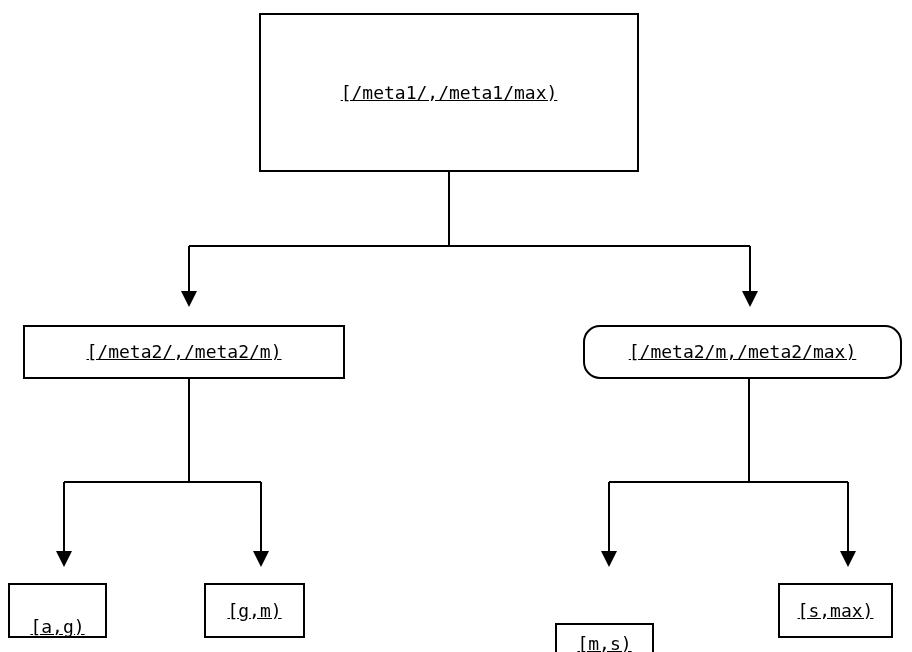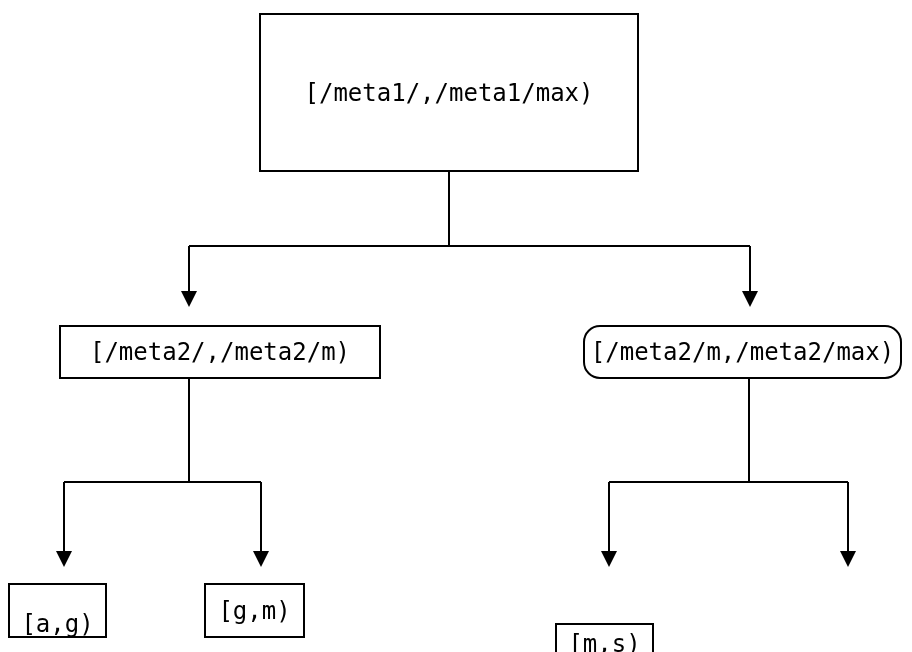--- a/index.html
+++ b/index.html
@@ -33,27 +33,28 @@
     stroke: none;
   }
   .node {
     position: absolute;
     box-sizing: border-box;
     border: 2px solid #000000;
     background: #ffffff;
     display: flex;
     align-items: center;
     justify-content: center;
-    font-size: 24px;
+    font-size: 18px;
     line-height: 1;
     white-space: nowrap;
     letter-spacing: 0;
+    text-decoration: underline;
   }
   .node-root      { left: 259px; top: 13px;  width: 380px; height: 159px; }
-  .node-mid-left  { left: 23px;  top: 325px; width: 322px; height: 54px; margin-left: 36px; }
+  .node-mid-left  { left: 23px;  top: 325px; width: 322px; height: 54px; }
   .node-mid-right { left: 583px; top: 325px; width: 319px; height: 54px; border-radius: 17px; }
   .node-leaf-ag   { left: 8px;   top: 583px; width: 99px;  height: 55px; align-items: flex-end; }
   .node-leaf-gm   { left: 204px; top: 583px; width: 101px; height: 55px; }
   .node-leaf-ms   { left: 555px; top: 583px; width: 99px;  height: 41px; margin-top: 40px; }
   .node-leaf-smax { left: 778px; top: 583px; width: 115px; height: 55px; }
 </style>
 </head>
 <body>
 
 <div class="canvas">
@@ -105,14 +106,17 @@
   </div>
 
   <div class="node node-leaf-gm">
     <span>[g,m)</span>
   </div>
 
   <div class="node node-leaf-ms">
     <span>[m,s)</span>
   </div>
 
+  <div class="node node-leaf-smax">
+    <span>[s,max)</span>
+  </div>
 
 </div>
 
 </body></html>

